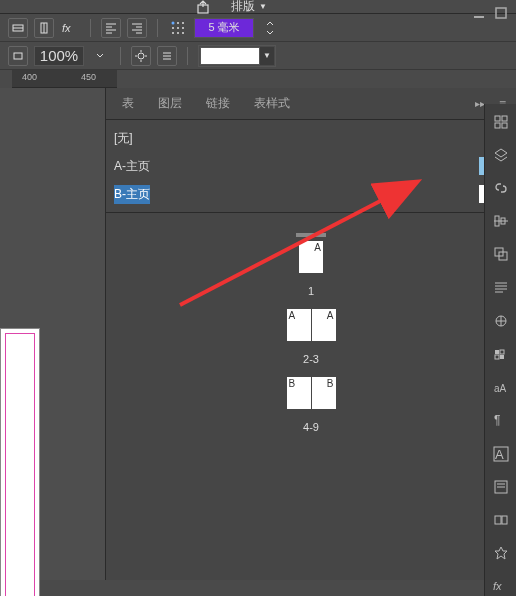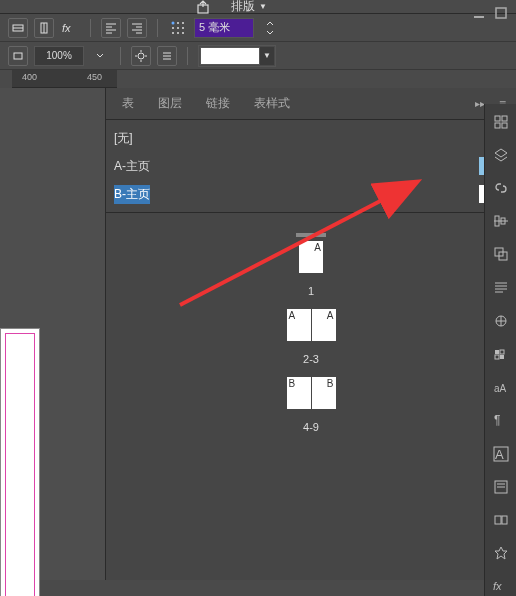--- a/index.html
+++ b/index.html
@@ -9,22 +9,22 @@
 .menubar { height: 14px; display: flex; align-items: center; padding: 0 10px; border-bottom: 1px solid #2a2a2a; }
 .menubar .export-icon { margin-left: 185px; color: #ddd; }
 .menubar .menu-item { margin-left: 20px; display: flex; align-items: center; gap: 4px; }
 .dropdown-arrow { font-size: 8px; }
 
 
 .toolbar { height: 28px; display: flex; align-items: center; padding: 0 8px; gap: 6px; border-bottom: 1px solid #383838; }
 .tool-icon { width: 20px; height: 20px; display: flex; align-items: center; justify-content: center; color: #ddd; cursor: pointer; }
 .tool-icon.boxed { border: 1px solid #666; border-radius: 2px; }
 .divider { width: 1px; height: 18px; background: #666; margin: 0 4px; }
-.num-input { background: #4c1d95; border: 1px solid #555; color: #ddd; width: 60px; height: 20px; font-size: 11px; padding: 0 4px; display: flex; align-items: center; }
-.percent-input { background: #3a3a3a; border: 1px solid #555; color: #ddd; width: 50px; height: 20px; font-size: 10px; padding: 0 4px; display: flex; align-items: center; justify-content: center; }
+.num-input { background: #6d28d9; border: 1px solid #555; color: #ddd; width: 60px; height: 20px; font-size: 11px; padding: 0 4px; display: flex; align-items: center; justify-content: center; }
+.percent-input { background: #3a3a3a; border: 1px solid #555; color: #ddd; width: 50px; height: 20px; font-size: 15px; padding: 0 4px; display: flex; align-items: center; justify-content: center; }
 .color-swatch { width: 60px; height: 18px; background: #fff; border: 1px solid #555; }
 .color-wrap { border: 1px solid #555; padding: 1px; display: flex; align-items: center; }
 .color-arrow { width: 14px; height: 18px; background: #3a3a3a; display: flex; align-items: center; justify-content: center; font-size: 8px; }
 
 
 .window-controls { position: absolute; top: 0; right: 0; display: flex; gap: 8px; padding: 6px 8px; }
 .wc-icon { width: 14px; height: 14px; color: #aaa; }
 
 
 .ruler { height: 18px; background: #3a3a3a; border-bottom: 1px solid #2a2a2a; position: relative; overflow: hidden; width: 105px; margin-left: 12px; }
@@ -194,21 +194,21 @@
     </span>
   <div class="divider"></div>
   <div class="color-wrap">
     <div class="color-swatch"></div>
     <div class="color-arrow">▼</div>
   </div>
 </div>
 
 <div class="ruler">
   <span class="ruler-mark" style="left:10px">400</span>
-  <span class="ruler-mark" style="left:75px">450</span>
+  <span class="ruler-mark" style="left:69px">450</span>
 </div>
 
 <div class="main">
   <div class="canvas-area">
     <div class="doc-preview"></div>
   </div>
 
   <div class="panel">
     <div class="panel-tabs">
       <div class="panel-tab">

